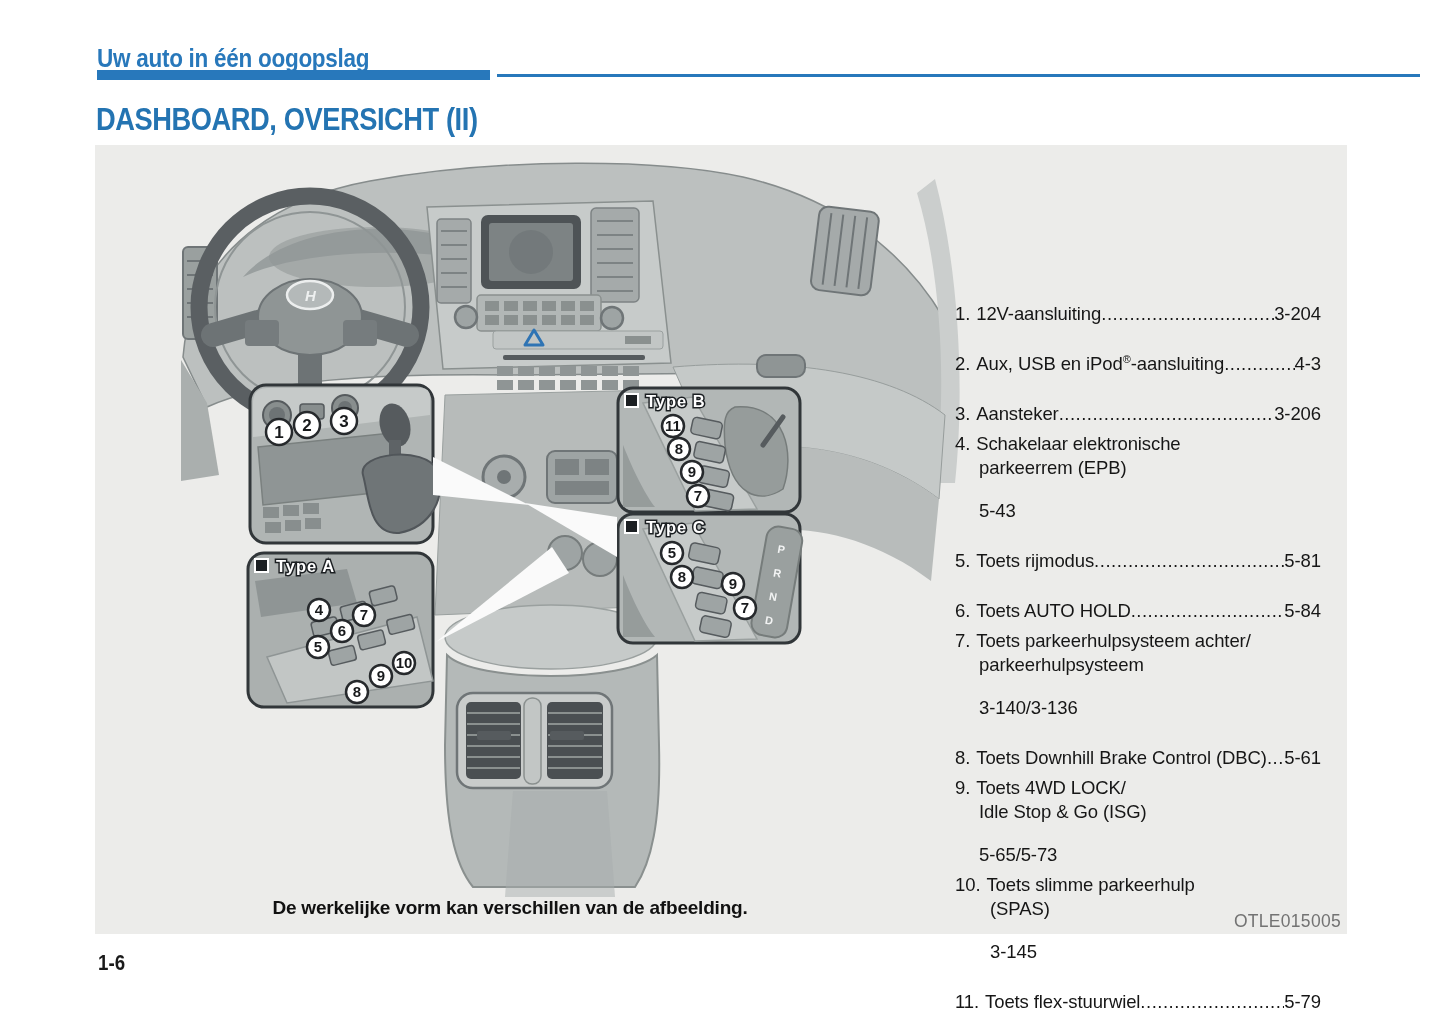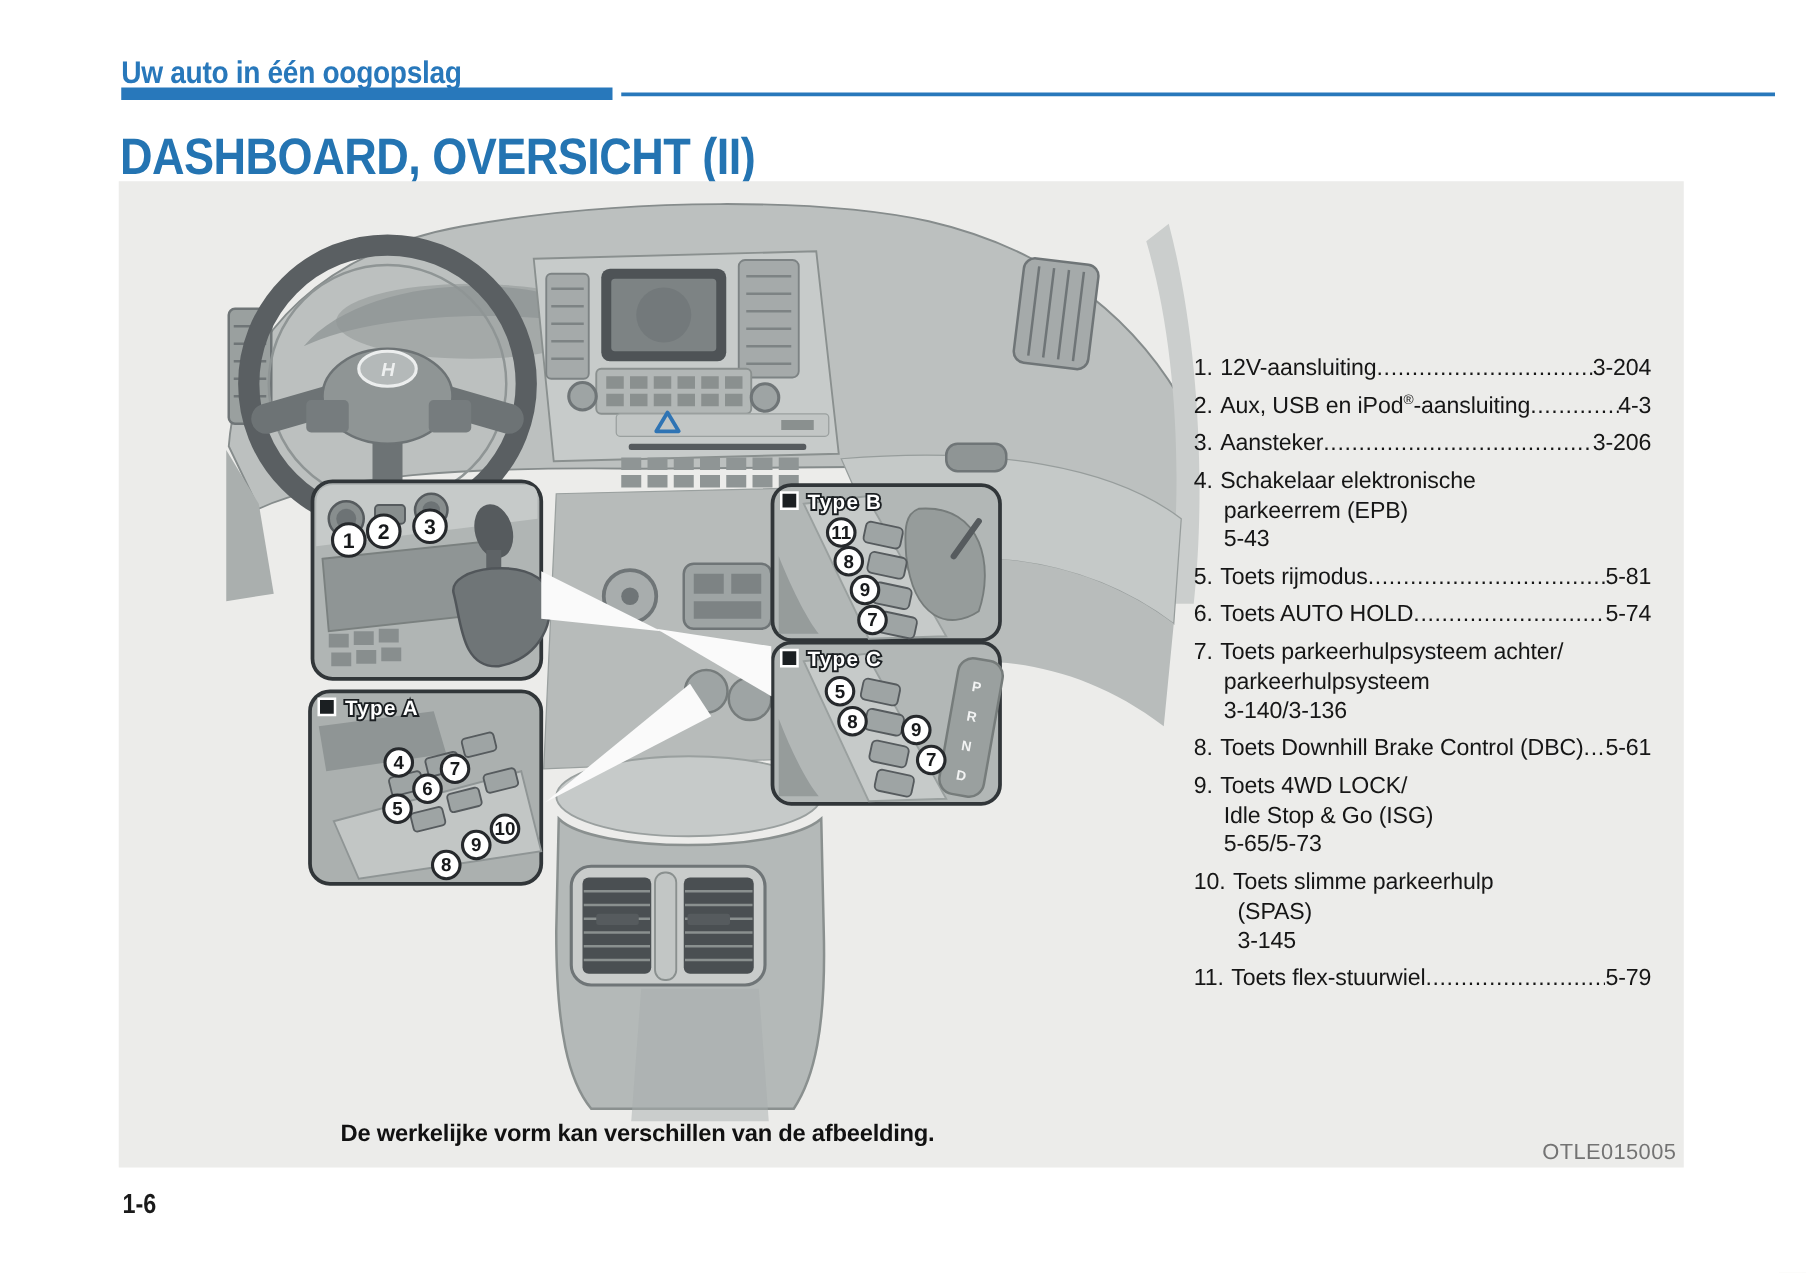--- a/index.html
+++ b/index.html
@@ -8,21 +8,21 @@
     font-family:"Liberation Sans",sans-serif;color:#161616;padding-left:20px;
   }
   .cond{display:inline-block;transform:scaleX(.9);transform-origin:0 50%;white-space:nowrap;}
   .breadcrumb{
     position:absolute;left:97px;top:44px;font-size:25px;font-weight:700;
     color:#2878bb;letter-spacing:-.3px;
   }
   .rule-thick{position:absolute;left:97px;top:70px;width:393px;height:10px;background:#2878bb;}
   .rule-thin{position:absolute;left:497px;top:74px;width:923px;height:3px;background:#2878bb;}
   .page-title{
-    position:absolute;left:96px;top:102px;font-size:41px;font-weight:700;
+    position:absolute;left:96px;top:102px;font-size:31px;font-weight:700;
     color:#2474b2;letter-spacing:-.5px;
   }
   .page-title .cond{transform:scaleX(.88);}
   .figure{
     position:absolute;left:95px;top:145px;width:1252px;height:789px;background:#ececea;
   }
   .figure svg{position:absolute;left:0;top:0;}
   .caption{
     position:absolute;left:0;top:752px;width:830px;text-align:center;
     font-size:19px;font-weight:700;color:#111;letter-spacing:-.2px;
@@ -38,21 +38,21 @@
   .legend{
     position:absolute;left:955px;top:282px;width:366px;
     font-size:18.5px;line-height:23.5px;color:#161616;letter-spacing:-.1px;
   }
   .legend .item{margin-bottom:6.5px;}
   .legend .row{display:flex;align-items:baseline;white-space:nowrap;}
   .legend .num{margin-right:6px;}
   .legend .lbl{flex:0 0 auto;}
   .legend .dots{flex:1 1 0;min-width:8px;overflow:hidden;white-space:nowrap;}
   .legend .dots::after{content:"..........................................................................";letter-spacing:.5px;}
-  .legend .pg{flex:0 0 auto;}
+  .legend .pg{flex:0 0 auto;margin-top:20px;}
   .legend .cont{padding-left:24px;flex-direction:column;}
   .legend .cont2{padding-left:35px;flex-direction:column;}
   .legend sup{font-size:11px;line-height:0;}
   
   .type-label{font:700 16.5px "Liberation Sans",sans-serif;fill:#ffffff;stroke:#1b1f22;stroke-width:3px;paint-order:stroke;letter-spacing:1px;}
   .callout-num{font:700 15px "Liberation Sans",sans-serif;fill:#17191b;}
   .callout-num-lg{font:700 17px "Liberation Sans",sans-serif;fill:#17191b;}
   .gear-letter{font:700 11px "Liberation Sans",sans-serif;fill:#f2f3f3;}
   .logo-h{font:italic 700 15px "Liberation Sans",sans-serif;fill:#eef0f0;}
 </style>
@@ -392,21 +392,21 @@
           <span class="lbl">Toets rijmodus</span>
           <span class="dots"></span>
           <span class="pg">5-81</span>
         </div>
     </div>
     <div class="item">
       <div class="row">
           <span class="num">6.</span>
           <span class="lbl">Toets AUTO HOLD</span>
           <span class="dots"></span>
-          <span class="pg">5-74</span>
+          <span class="pg">5-84</span>
         </div>
     </div>
     <div class="item">
       <div class="row">
           <span class="num">7.</span>
           <span class="lbl">Toets parkeerhulpsysteem achter/</span>
         </div>
       <div class="row cont">
           <span class="lbl">parkeerhulpsysteem</span>
           <span class="dots"></span>

